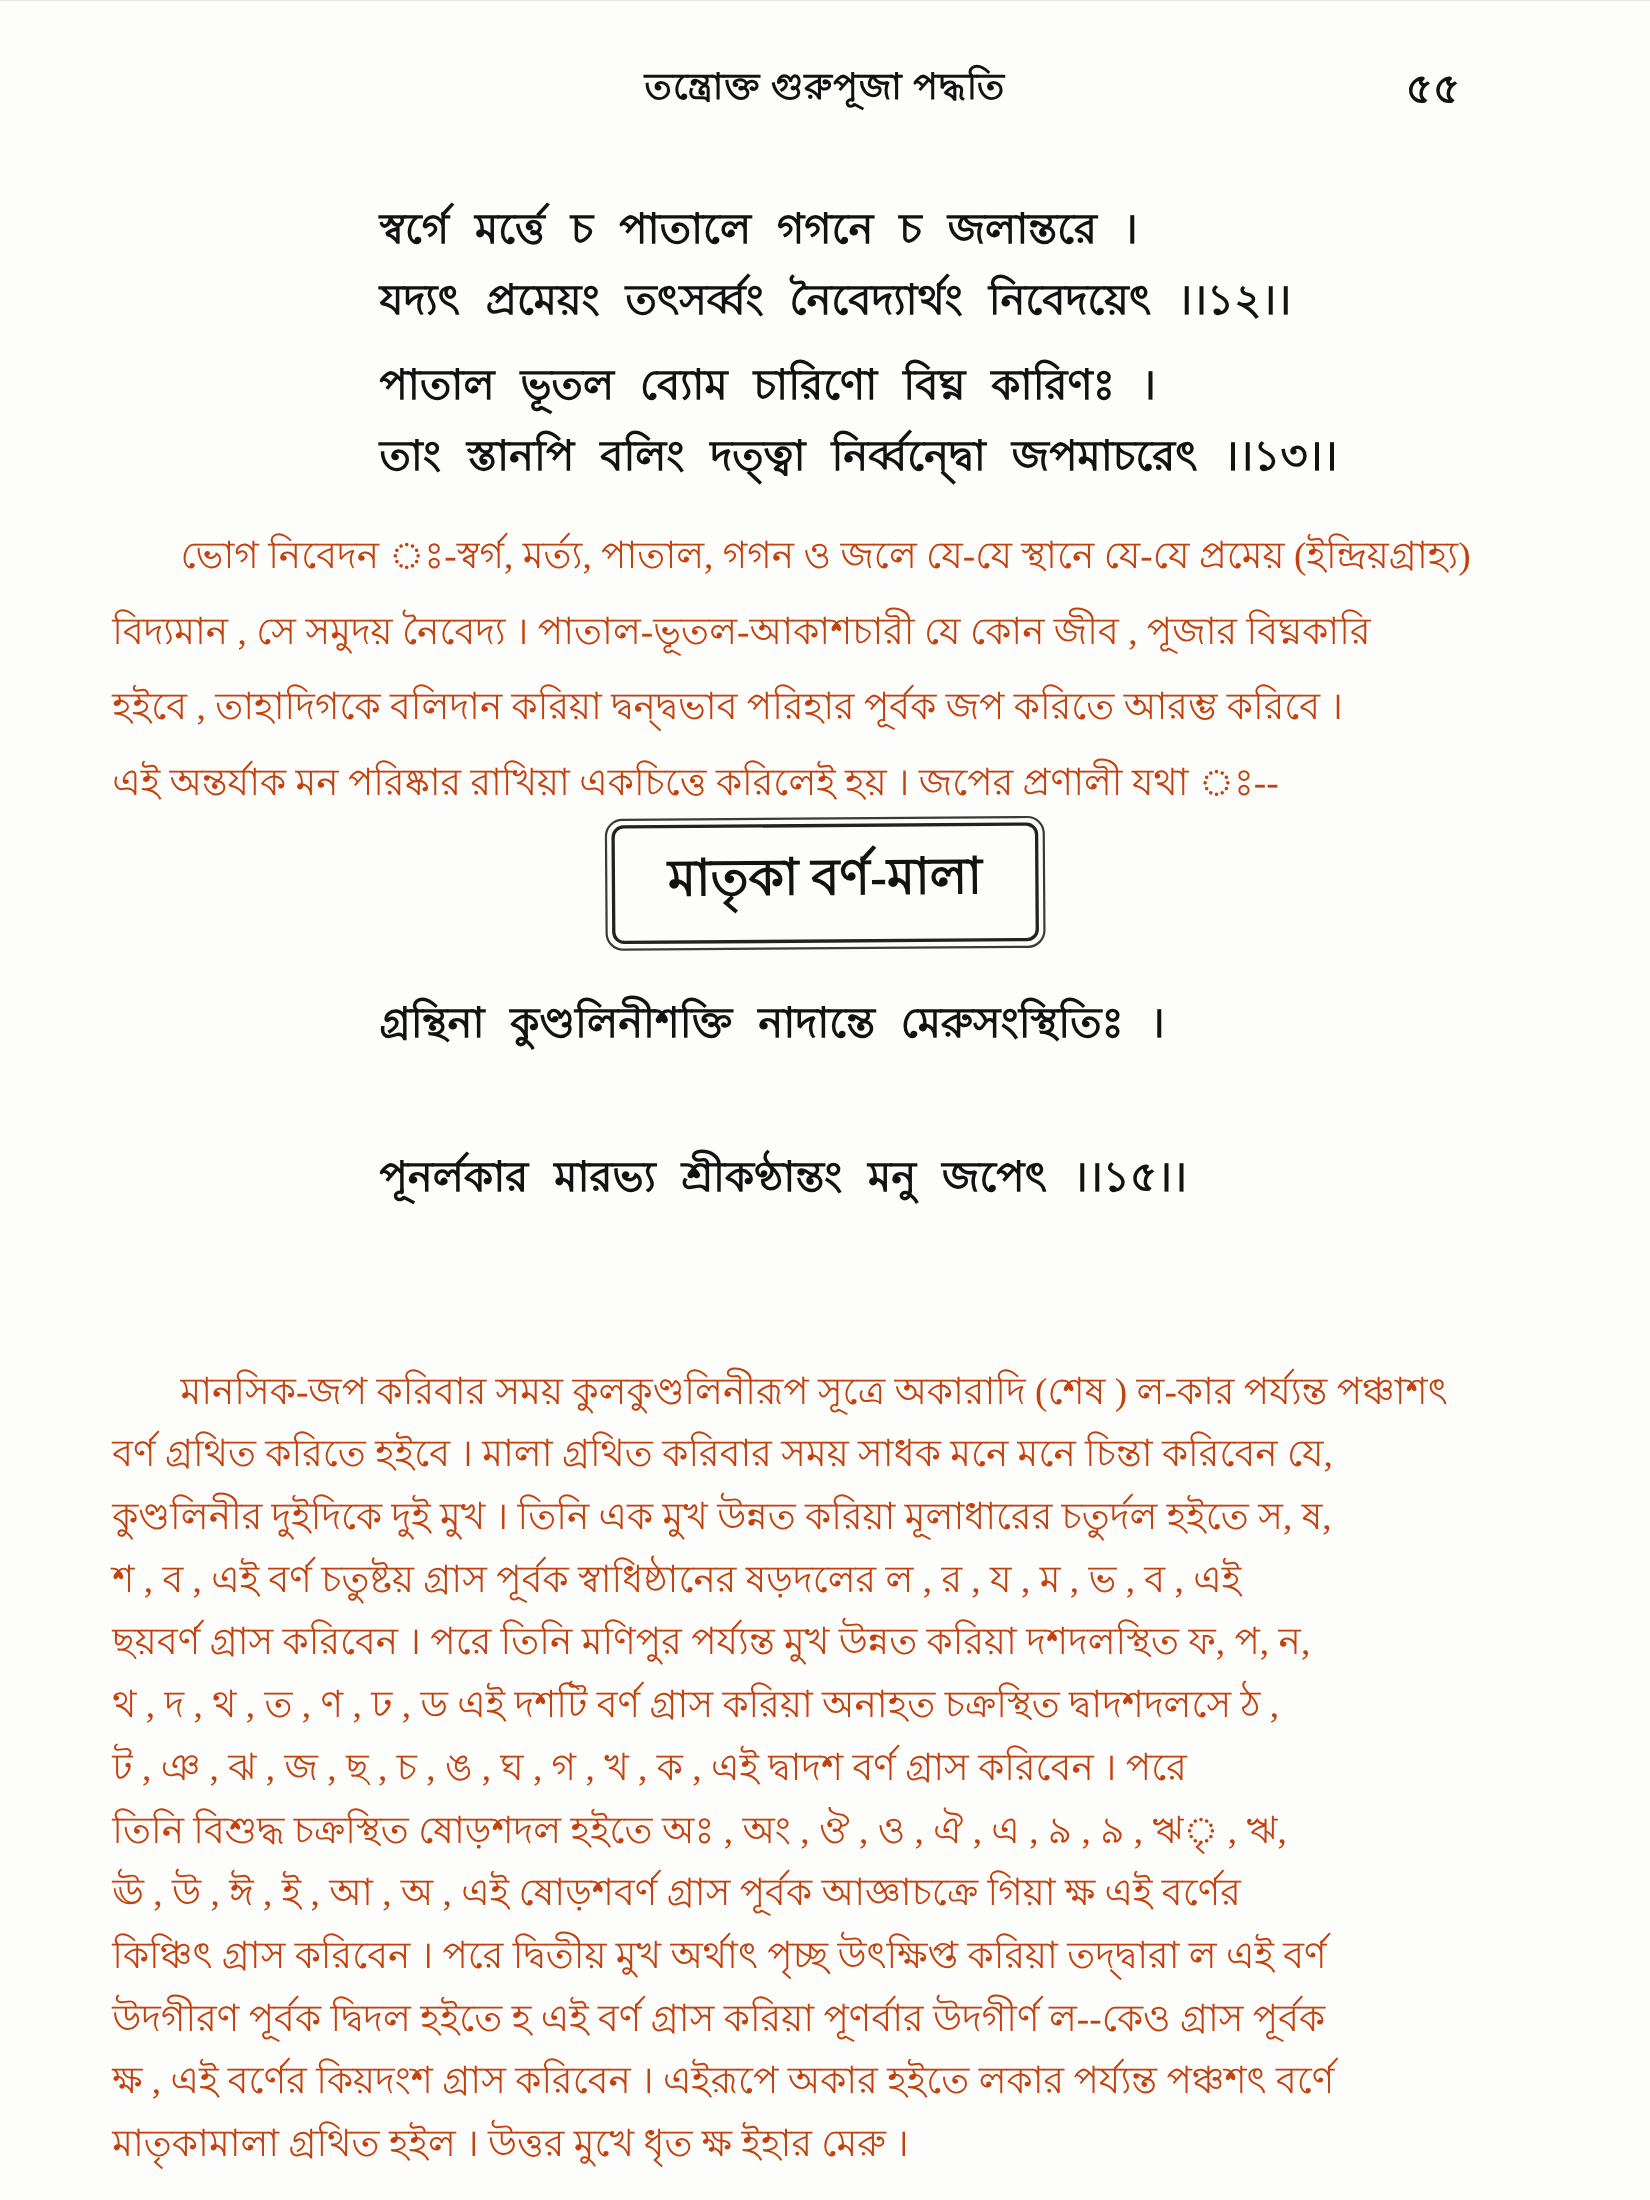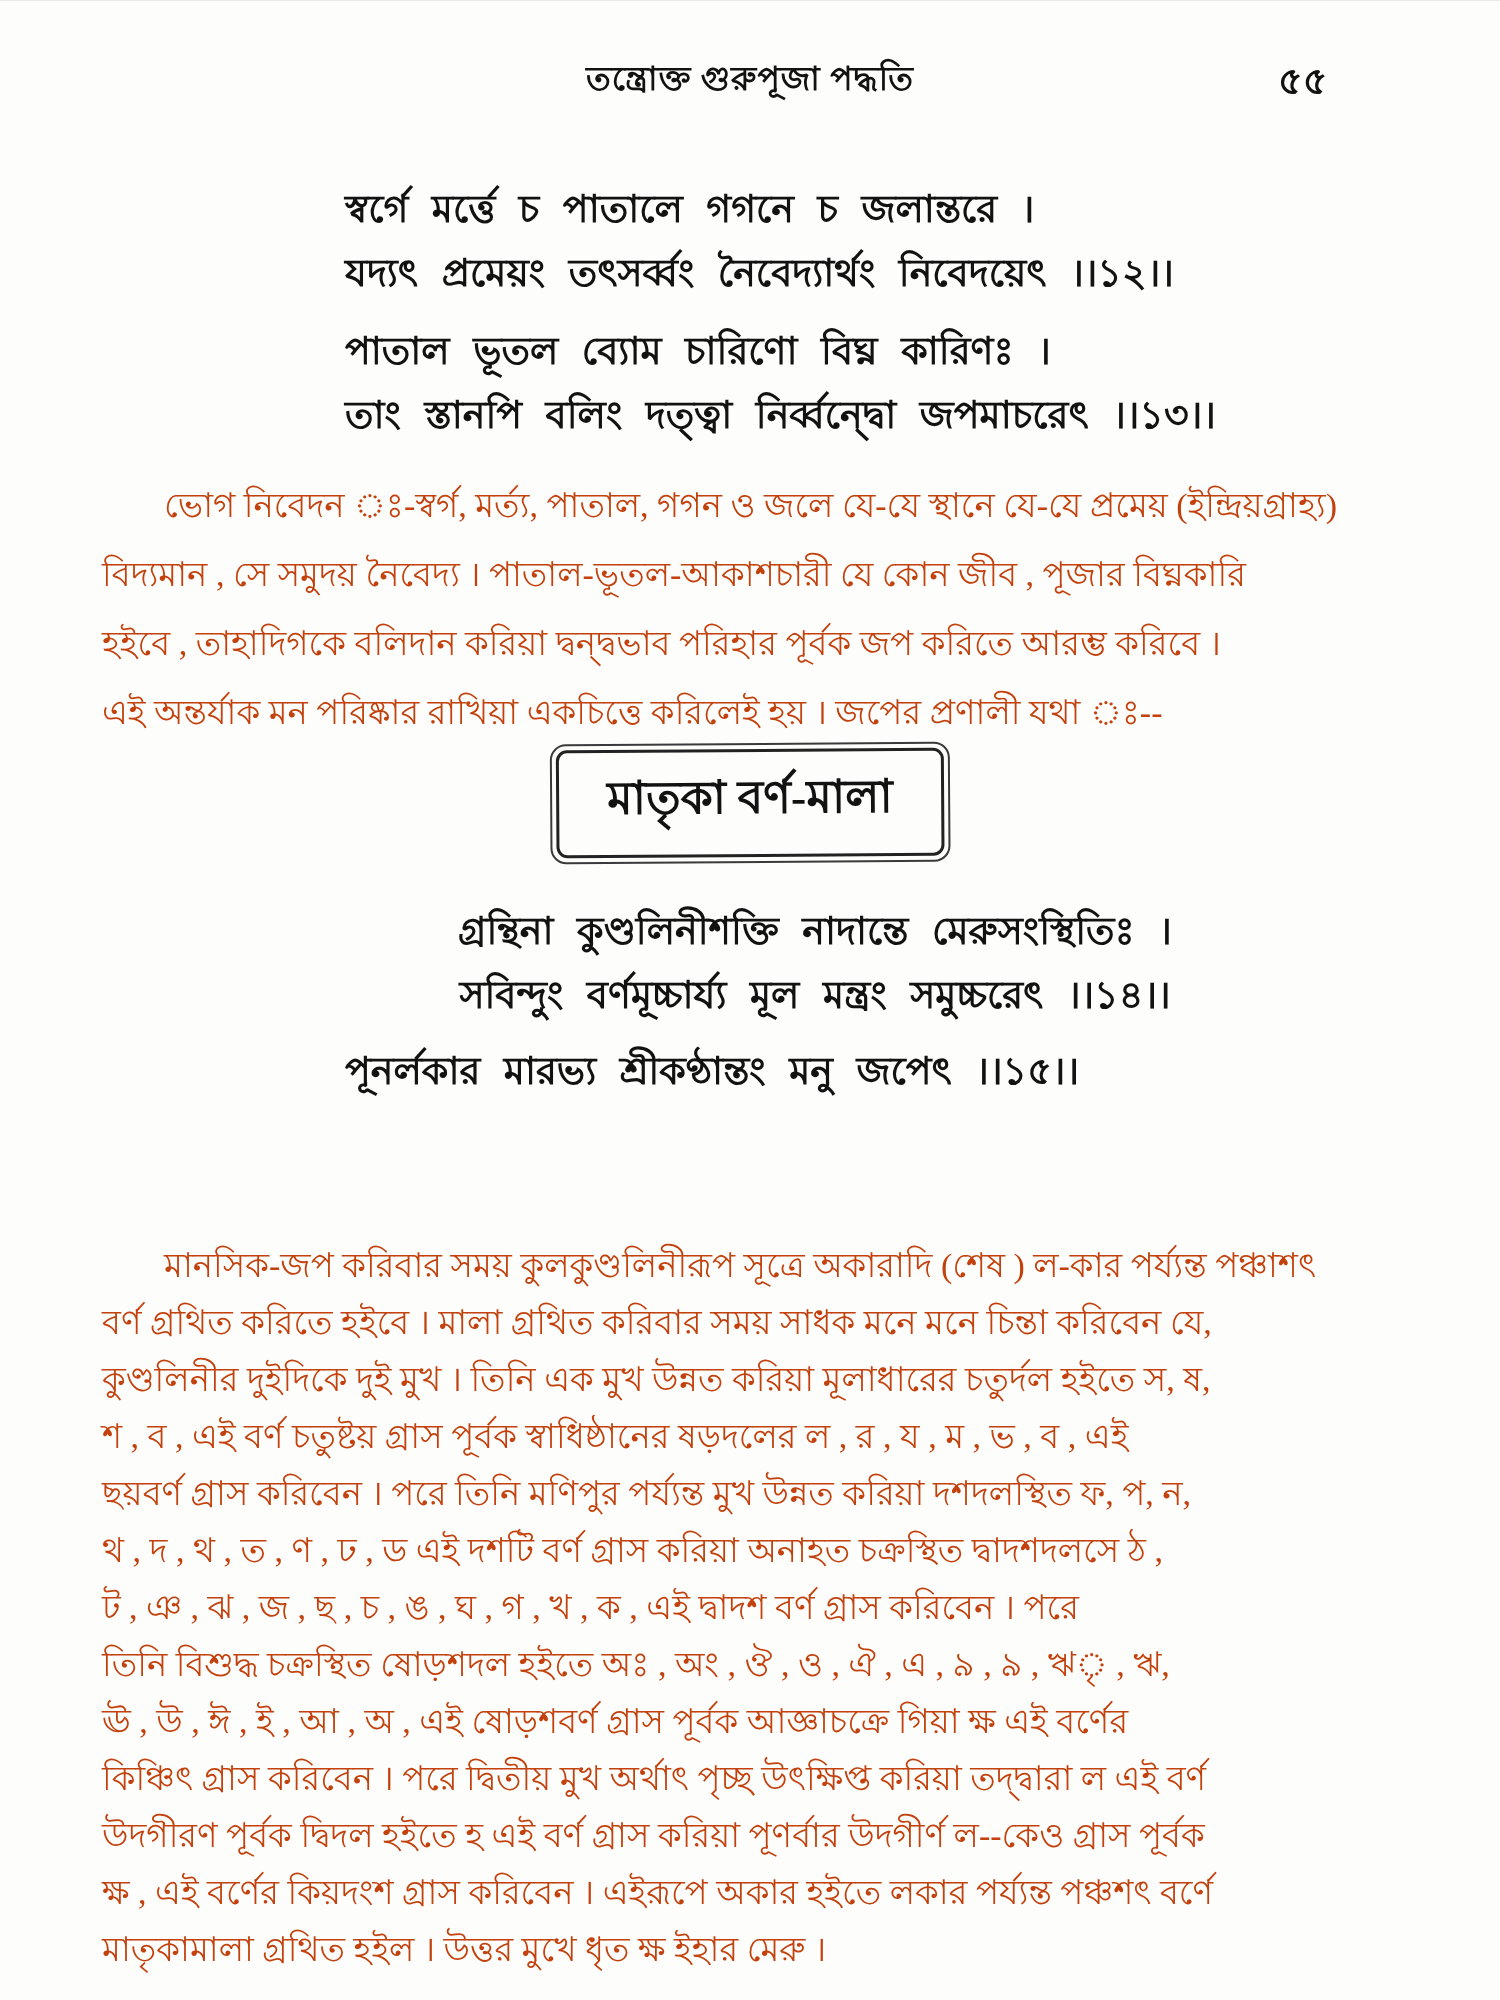--- a/index.html
+++ b/index.html
@@ -40,21 +40,21 @@
     width: 940px;
     font-size: 38px;
     line-height: 64px;
     font-weight: 600;
     word-spacing: 14px;
     white-space: nowrap;
   }
   .verse-block .vline { display: block; }
   .vb-12 { top: 176px; }
   .vb-13 { top: 318px; }
-  .vb-14 { top: 898px; text-align: center; }
+  .vb-14 { top: 898px; }
   .vb-15 { top: 1038px; }
 
   .commentary {
     position: absolute;
     left: 102px;
     width: 1310px;
     font-size: 34px;
     color: #c2410c;
   }
   .commentary .line {
@@ -111,21 +111,20 @@
       <div class="line">হইবে ,  তাহাদিগকে বলিদান করিয়া দ্বন্দ্বভাব পরিহার পূর্বক জপ করিতে আরম্ভ করিবে ।</div>
       <div class="line">এই অন্তর্যাক মন পরিষ্কার রাখিয়া একচিত্তে করিলেই হয় । জপের প্রণালী যথা ঃ--</div>
     </div>
 
   <div class="section-box">
     <div class="section-box-inner">মাতৃকা বর্ণ-মালা</div>
   </div>
 
   <div class="verse-block vb-14">
     <span class="vline">গ্রন্থিনা কুণ্ডলিনীশক্তি নাদান্তে মেরুসংস্থিতিঃ ।</span>
-    <span class="vline">সবিন্দুং বর্ণমূচ্চার্য্য মূল মন্ত্রং সমুচ্চরেৎ ।।১৪।।</span>
   </div>
 
   <div class="verse-block vb-15">
     <span class="vline">পূনর্লকার মারভ্য শ্রীকণ্ঠান্তং মনু জপেৎ ।।১৫।।</span>
   </div>
 
   <div class="commentary cm-2">
       <div class="line">মানসিক-জপ করিবার সময় কুলকুণ্ডলিনীরূপ সূত্রে অকারাদি (শেষ ) ল-কার পর্য্যন্ত পঞ্চাশৎ</div>
       <div class="line">বর্ণ গ্রথিত করিতে হইবে ।  মালা গ্রথিত করিবার সময় সাধক মনে মনে চিন্তা করিবেন যে,</div>
       <div class="line">কুণ্ডলিনীর দুইদিকে দুই মুখ । তিনি এক মুখ উন্নত করিয়া মূলাধারের চতুর্দল হইতে স, ষ,</div>

